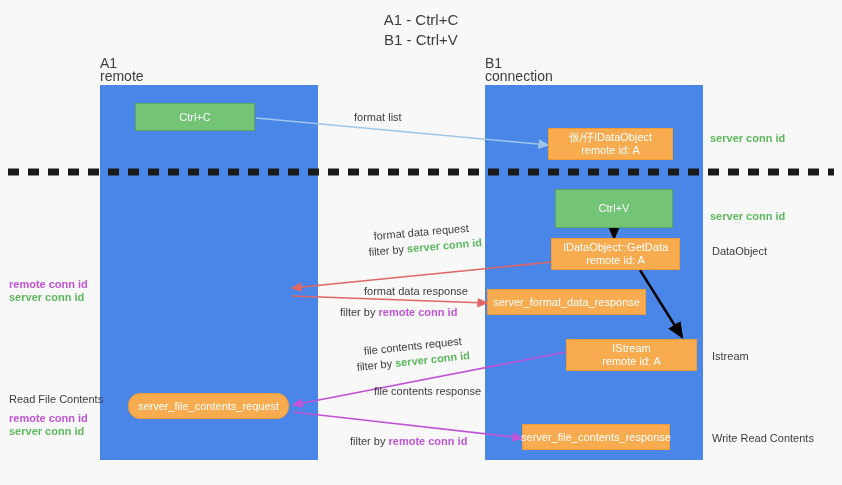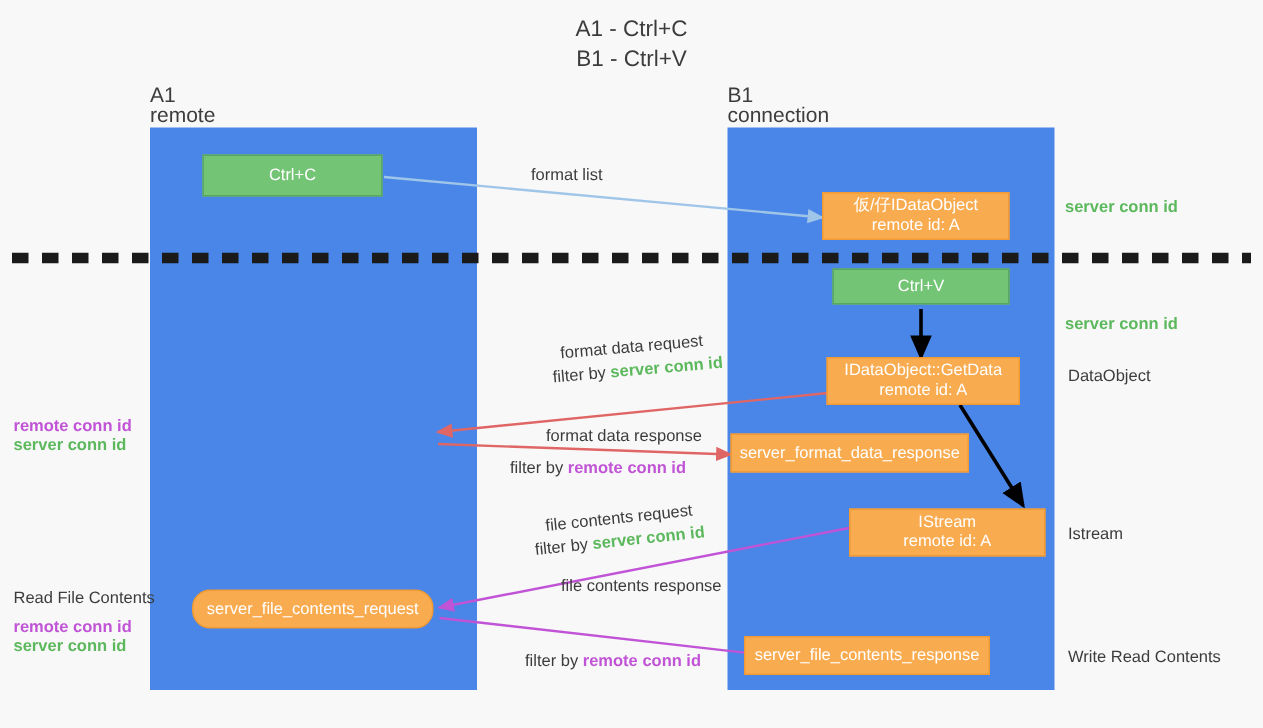--- a/index.html
+++ b/index.html
@@ -138,34 +138,34 @@
     <line x1="566" y1="352" x2="293" y2="405" stroke="#c154d6" stroke-width="1.6" marker-end="url(#ar-mag)"></line>
 
     <line x1="293" y1="412" x2="522" y2="438" stroke="#c154d6" stroke-width="1.6" marker-end="url(#ar-mag)"></line>
   </svg>
 
   <div class="node green" style="left:135px; top:103px; width:120px; height:28px;">Ctrl+C</div>
 
   <div class="node orange" style="left:548px; top:128px; width:125px; height:32px;">仮/仔IDataObject
 remote id: A</div>
 
-  <div class="node green" style="left:555px; top:179px; width:118px; height:24px;">Ctrl+V</div>
+  <div class="node green" style="left:555px; top:189px; width:118px; height:39px;">Ctrl+V</div>
 
   <div class="node orange" style="left:551px; top:238px; width:129px; height:32px;">IDataObject::GetData
 remote id: A</div>
 
 
   <div class="node orange" style="left:487px; top:289px; width:159px; height:26px;">server_format_data_response</div>
 
   <div class="node orange" style="left:566px; top:339px; width:131px; height:32px;">IStream
 remote id: A</div>
 
   <div class="node orange" style="left:128px; top:393px; width:161px; height:26px;border-radius:12px;">server_file_contents_request</div>
 
-  <div class="node orange" style="left:496px; top:424px; width:164px; height:26px;">server_file_contents_response</div>
+  <div class="node orange" style="left:522px; top:424px; width:148px; height:26px;">server_file_contents_response</div>
 
   <div class="edgelabel" style="left:354px; top:110px;">format list</div>
 
   <div class="edgelabel" style="left:373px; top:229px; transform:rotate(-5deg); transform-origin:left top;">format data request</div>
   <div class="edgelabel" style="left:368px; top:245px; transform:rotate(-5deg); transform-origin:left top;">
     <span class="dark-txt">filter by </span><span class="green-txt">server conn id</span>
   </div>
 
   <div class="edgelabel" style="left:364px; top:284px;">format data response</div>
   <div class="edgelabel" style="left:340px; top:305px;">

